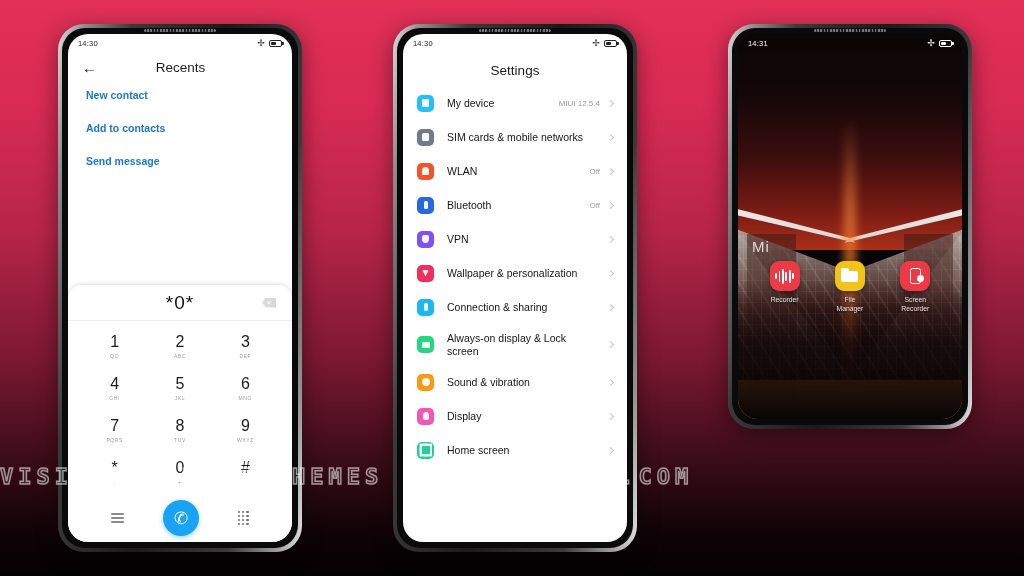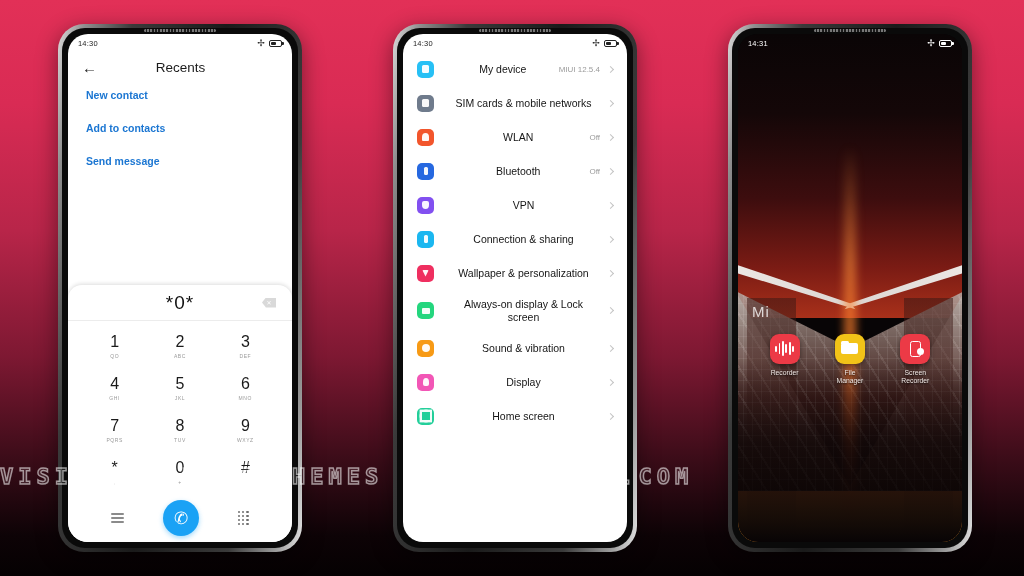--- a/index.html
+++ b/index.html
@@ -102,21 +102,21 @@
   .icon-keypad i { display:block; width:2.2px; height:2.2px; background:#6f6f6f; border-radius:50%; }
 
   
   .p2-title { text-align:center; font-size:13.5px; color:#1b1b1b; padding:11px 0 8px; }
   .set-list { padding:0 0 0 0; }
   .set-row { display:flex; align-items:center; padding:0 14px; height:34px; }
   .set-row.tall { height:41px; }
   .set-ic { width:17px; height:17px; border-radius:5px; flex:0 0 17px; position:relative;
             display:flex; align-items:center; justify-content:center; color:#fff; font-size:8px; }
   .set-ic .gl { width:7px; height:8px; border-radius:1.5px; background:#fff; opacity:.95; }
-  .set-label { flex:1; margin-left:13px; font-size:10.5px; color:#151515; line-height:1.18;text-align:center; }
+  .set-label { flex:1; margin-left:13px; font-size:10.5px; color:#151515; line-height:1.18; }
   .set-val { font-size:8px; color:#9b9b9b; margin-right:8px; white-space:nowrap; }
   .chev { width:5px; height:5px; border-right:1.2px solid #c4c4c4; border-top:1.2px solid #c4c4c4; transform:rotate(45deg); flex:0 0 5px; }
 
   
   .wall { position:absolute; inset:0; background:#080506; overflow:hidden; }
   .wall-top { position:absolute; left:0; right:0; top:0; height:56%;
     background:linear-gradient(180deg,#0a0506 0%,#140708 28%,#3d0d0e 58%,#7a1b14 82%,#a8301a 100%); }
   .wall-v {
     position:absolute; left:-10%; top:44%; width:120%; height:150%;
     background:linear-gradient(180deg,#e8e4e2 0%,#bdb8b5 14%,#7a6a66 22%,#d8682a 30%,#f59a2e 36%,#8c2d15 48%,#2a0c0a 70%,#0b0405 100%);
@@ -298,20 +298,21 @@
     <div class="screen">
 
       <div class="statusbar light">
         <span>14:30</span>
         <span class="sb-right">
           <span style="font-size:9px;">✢</span>
           <span class="bat"></span>
         </span>
       </div>
 
+      <div class="p2-title">Settings</div>
 
       <div class="set-list">
 
         <div class="set-row">
           <span class="set-ic" style="background:#27c0f5">
               <span class="gl"></span>
             </span>
           <span class="set-label">My device</span>
           <span class="set-val">MIUI 12.5.4</span>
           <span class="chev"></span>
@@ -347,33 +348,33 @@
         <div class="set-row">
           <span class="set-ic" style="background:#8250f0">
               <span class="gl" style="border-radius:2px 2px 50% 50%"></span>
             </span>
           <span class="set-label">VPN</span>
           <span class="set-val"></span>
           <span class="chev"></span>
         </div>
 
         <div class="set-row">
+          <span class="set-ic" style="background:#ef2f60">
+              <span class="gl" style="height:7px;clip-path:polygon(0 0,100% 0,50% 100%)"></span>
+            </span>
+          <span class="set-label">Wallpaper &amp; personalization</span>
+          <span class="set-val"></span>
+          <span class="chev"></span>
+        </div>
+
+        <div class="set-row">
           <span class="set-ic" style="background:#1bb7f0">
               <span class="gl" style="width:4px"></span>
             </span>
           <span class="set-label">Connection &amp; sharing</span>
-          <span class="set-val"></span>
-          <span class="chev"></span>
-        </div>
-
-        <div class="set-row">
-          <span class="set-ic" style="background:#ef2f60">
-              <span class="gl" style="height:7px;clip-path:polygon(0 0,100% 0,50% 100%)"></span>
-            </span>
-          <span class="set-label">Wallpaper &amp; personalization</span>
           <span class="set-val"></span>
           <span class="chev"></span>
         </div>
 
         <div class="set-row tall">
           <span class="set-ic" style="background:#24d67e">
               <span class="gl" style="width:8px;height:6px;border-radius:1px"></span>
             </span>
           <span class="set-label">Always-on display &amp; Lock screen</span>
           <span class="set-val"></span>
@@ -406,21 +407,21 @@
           <span class="set-label">Home screen</span>
           <span class="set-val"></span>
           <span class="chev"></span>
         </div>
 
       </div>
     </div>
   </div>
 </div>
 
-<div class="phone" style="left:728px; top:24px; width:244px; height:528px;">
+<div class="phone" style="left:728px; top:24px; width:244px; height:405px;">
   <div class="phone-inner">
     <div class="grill"></div>
     <div class="screen" style="background:#080506;">
 
       <div class="wall">
         <div class="wall-top"></div>
         <div class="wall-v"></div>
         <div class="wall-circuit"></div>
         <div class="wall-edge"></div>
         <div class="wall-edge2"></div>

